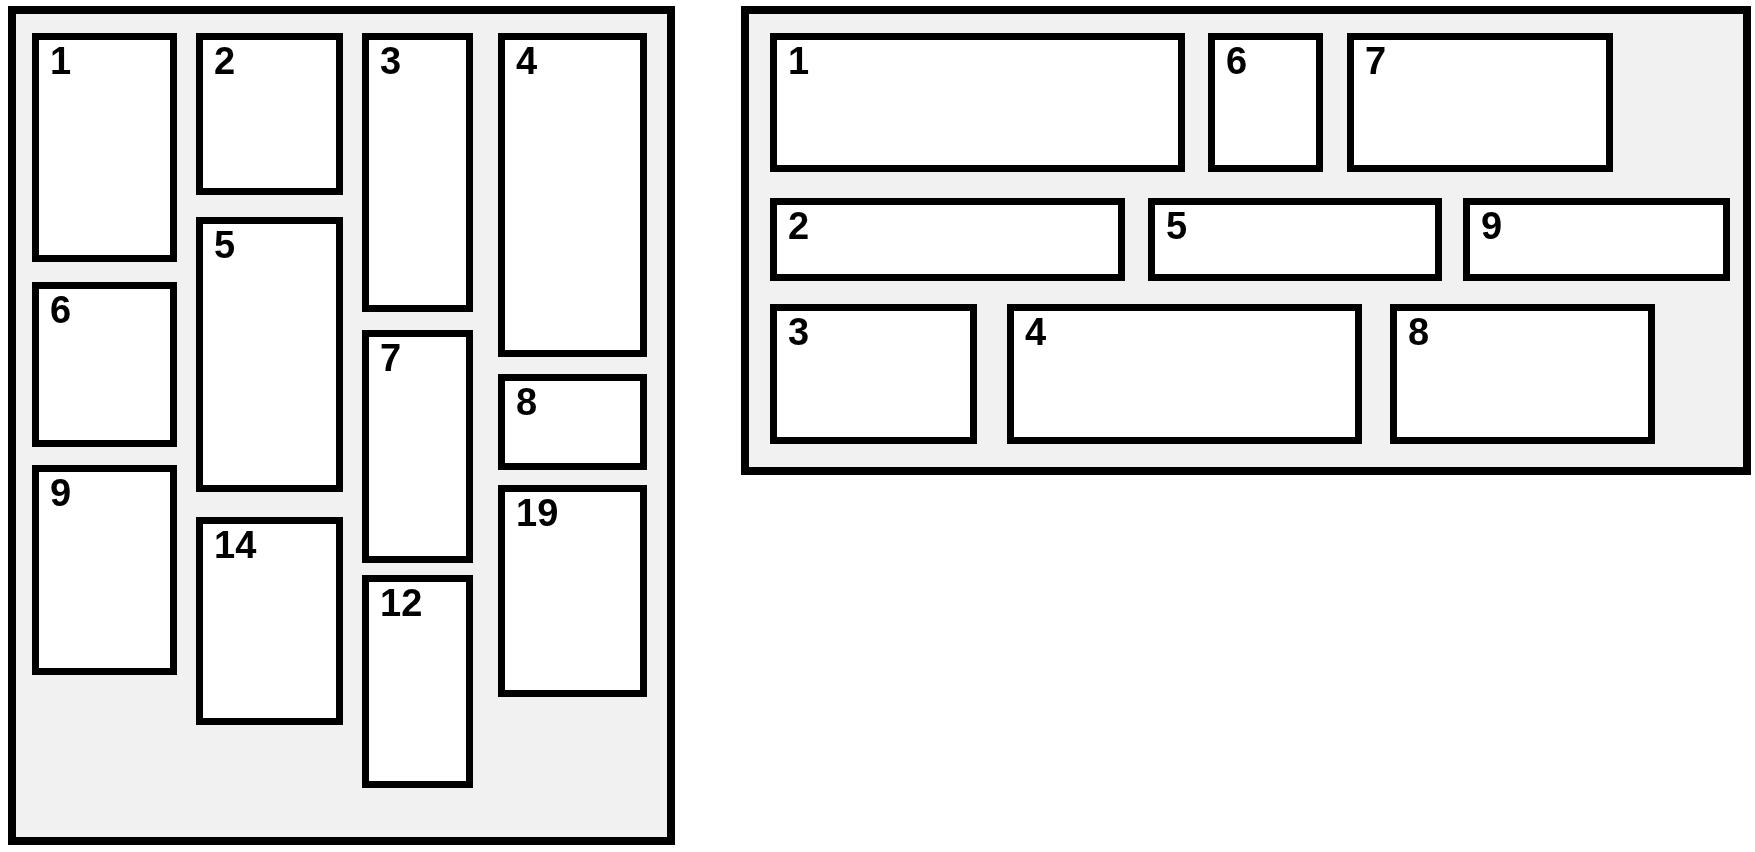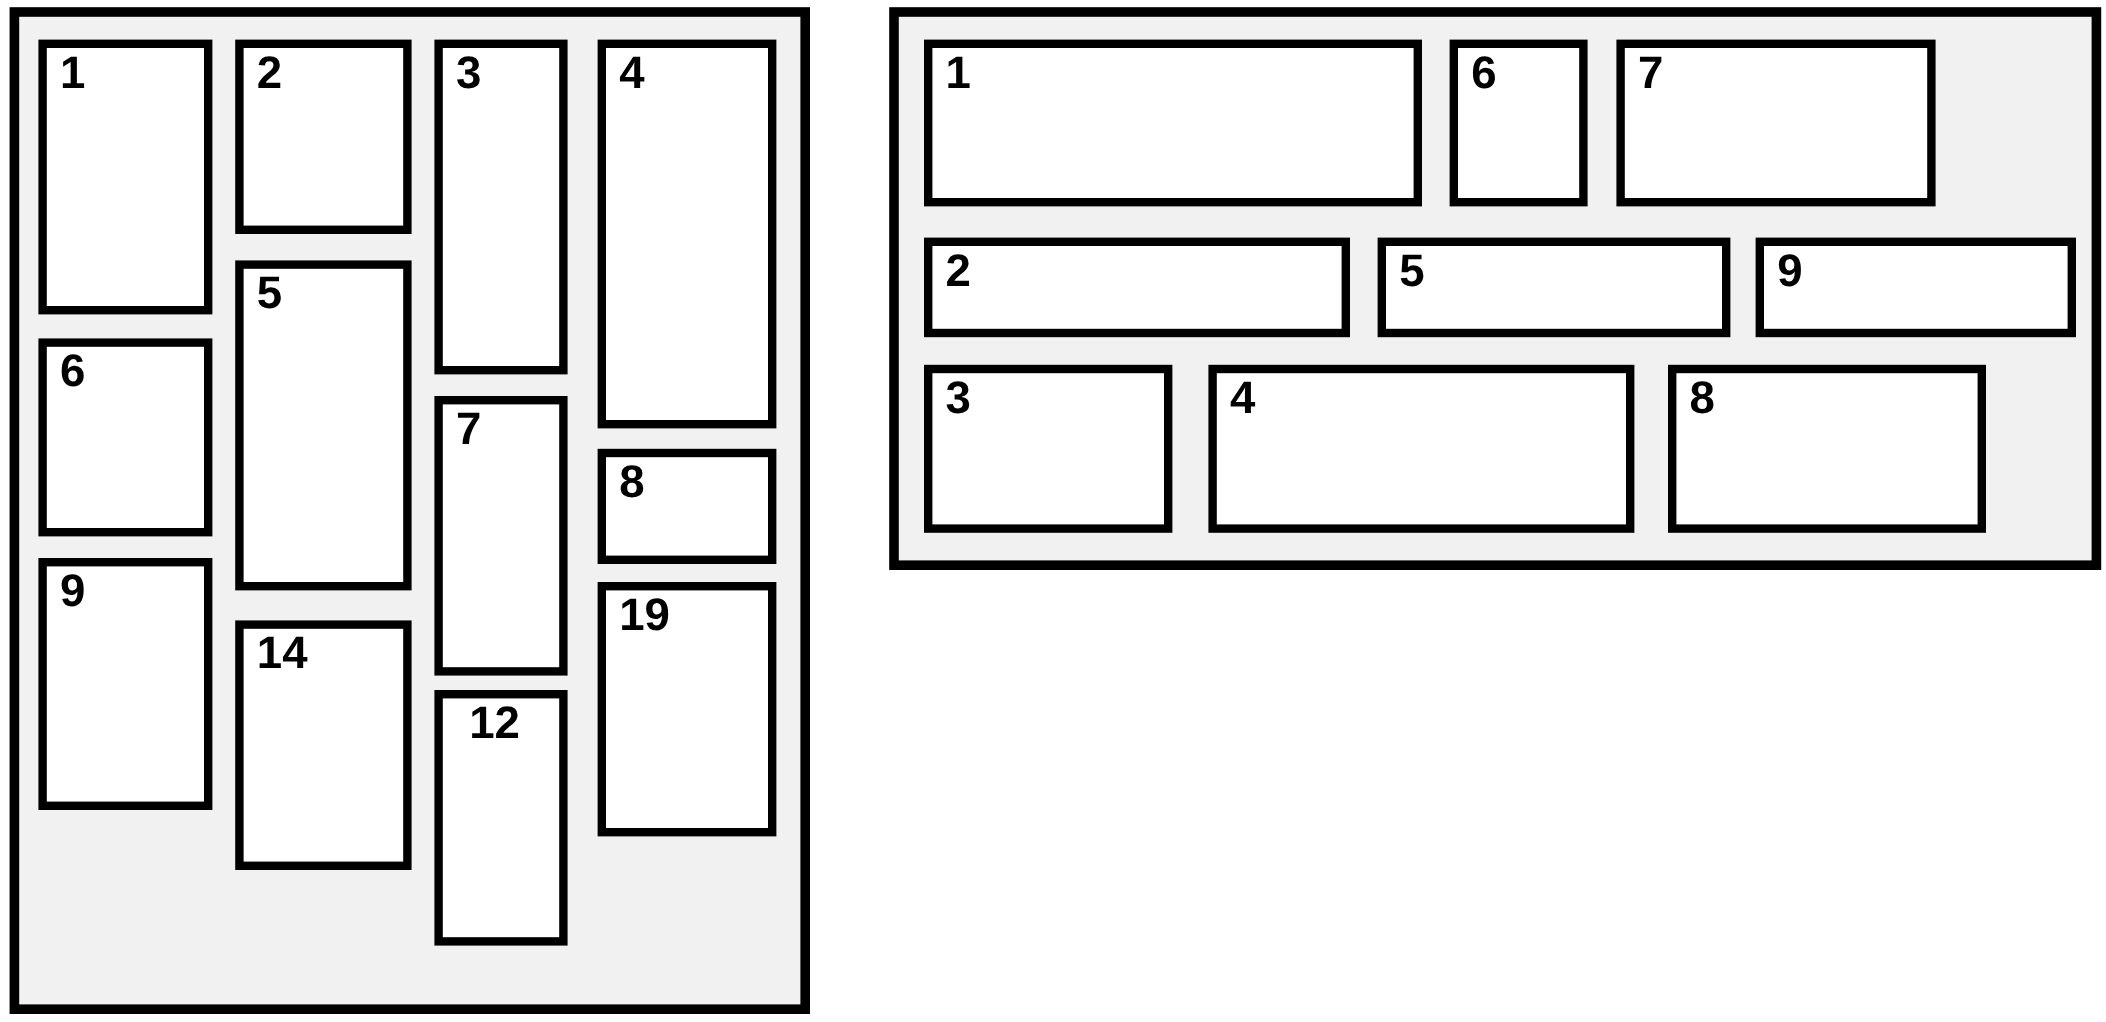--- a/index.html
+++ b/index.html
@@ -61,21 +61,21 @@
     <div class="box" style="left: 16px; top: 451px; width: 145px; height: 210px; background: rgb(255, 255, 255); border-color: rgb(0, 0, 0); border-width: 7px;">
       <span class="label" style="color: rgb(0, 0, 0); font-size: 38px; padding-top: 2px; padding-left: 11px;">9</span>
     </div>
     <div class="box" style="left: 482px; top: 471px; width: 149px; height: 212px; background: rgb(255, 255, 255); border-color: rgb(0, 0, 0); border-width: 7px;">
       <span class="label" style="color: rgb(0, 0, 0); font-size: 38px; padding-top: 2px; padding-left: 11px;">19</span>
     </div>
     <div class="box" style="left: 180px; top: 503px; width: 147px; height: 208px; background: rgb(255, 255, 255); border-color: rgb(0, 0, 0); border-width: 7px;">
       <span class="label" style="color: rgb(0, 0, 0); font-size: 38px; padding-top: 2px; padding-left: 11px;">14</span>
     </div>
     <div class="box" style="left: 346px; top: 561px; width: 111px; height: 213px; background: rgb(255, 255, 255); border-color: rgb(0, 0, 0); border-width: 7px;">
-      <span class="label" style="color: rgb(0, 0, 0); font-size: 38px; padding-top: 2px; padding-left: 22px;">12</span>
+      <span class="label" style="color: rgb(0, 0, 0); font-size: 38px; padding-top: 2px; padding-left: 11px;">12</span>
     </div>
   </div>
 
 <div class="panel" style="left: 741px; top: 6px; width: 1010px; height: 469px; background: rgb(241, 241, 241); border-color: rgb(0, 0, 0); border-width: 8px;">
     <div class="box" style="left: 21px; top: 19px; width: 415px; height: 139px; background: rgb(255, 255, 255); border-color: rgb(0, 0, 0); border-width: 7px;">
       <span class="label" style="color: rgb(0, 0, 0); font-size: 38px; padding-top: 2px; padding-left: 11px;">1</span>
     </div>
     <div class="box" style="left: 459px; top: 19px; width: 115px; height: 139px; background: rgb(255, 255, 255); border-color: rgb(0, 0, 0); border-width: 7px;">
       <span class="label" style="color: rgb(0, 0, 0); font-size: 38px; padding-top: 2px; padding-left: 11px;">6</span>
     </div>

